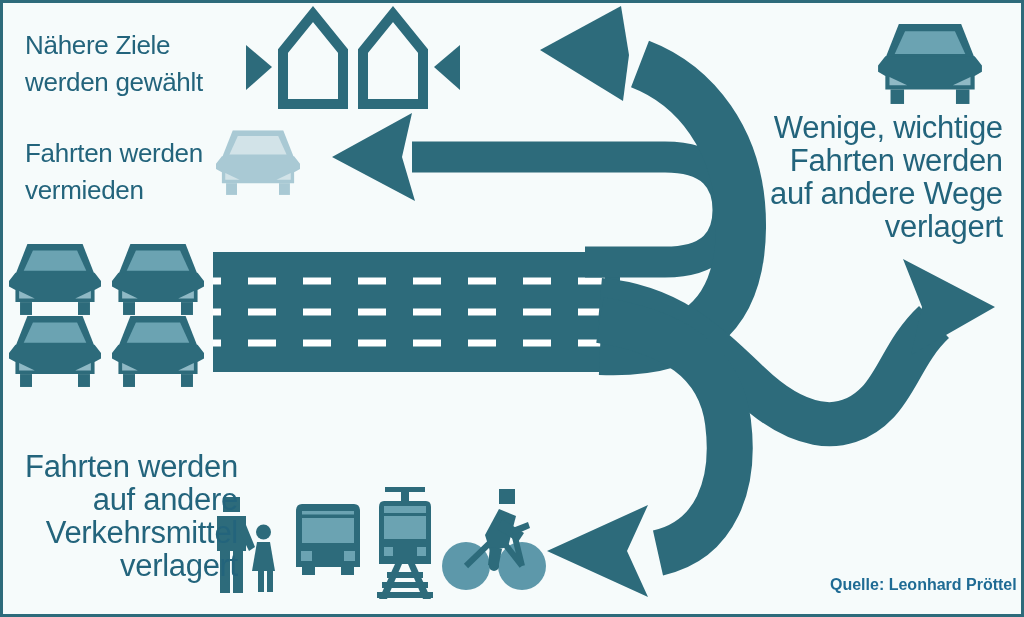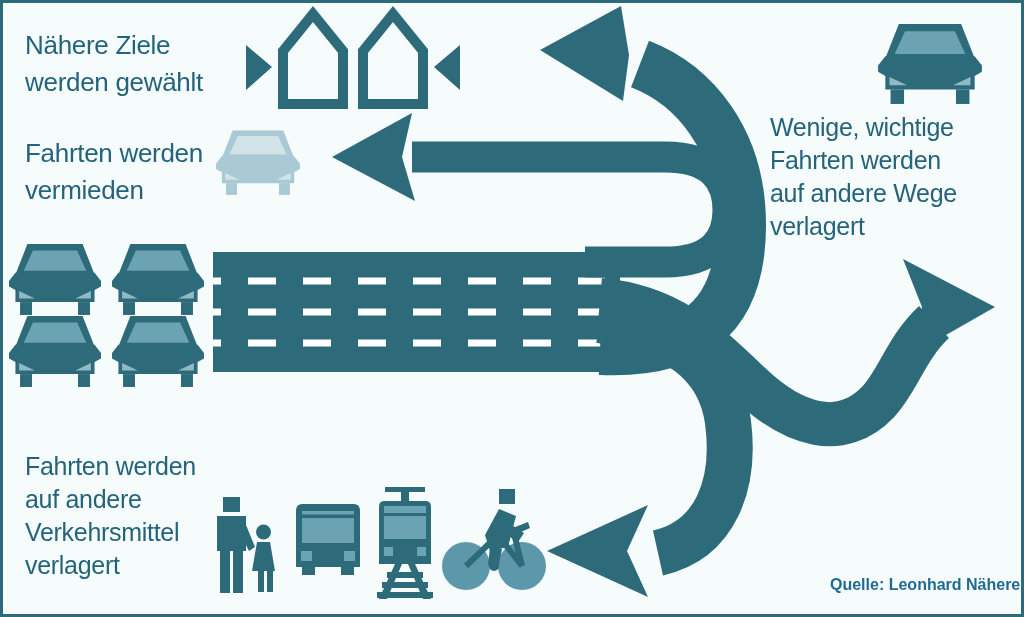--- a/index.html
+++ b/index.html
@@ -13,21 +13,21 @@
     border:3px solid var(--c-band);
     background:var(--c-background);
     overflow:hidden;
     font-family:"Liberation Sans", sans-serif;
   }
   .abs{position:absolute;}
   .caption{
     position:absolute; font-weight:normal; color:var(--c-text);
     white-space:pre-line; letter-spacing:-0.3px; line-height:37px; font-size:26px;
   }
-  .caption.small{font-size:25px; line-height:33px;}
+  .caption.small{font-size:31px; line-height:33px;text-align:right;}
   .source{
     position:absolute; font-weight:bold; color:var(--c-source-text);
     font-size:16px; white-space:pre;
   }
   .f-band{fill:var(--c-band);}
   .s-band{stroke:var(--c-band); fill:none;}
   .f-glass{fill:var(--c-glass);}
   .f-wheel{fill:var(--c-wheel);}
   .band{stroke:var(--c-band); fill:none; stroke-linecap:butt;}
   .dash-line{stroke:var(--c-dash); stroke-width:7; stroke-dasharray:28 27; stroke-dashoffset:20;}
@@ -157,15 +157,15 @@
   <div class="caption" style="left:22px;top:132px">Fahrten werden
 vermieden</div>
   <div class="caption small" style="left:767px;top:108px">Wenige, wichtige
 Fahrten werden
 auf andere Wege
 verlagert</div>
   <div class="caption small" style="left:22px;top:447px">Fahrten werden
 auf andere
 Verkehrsmittel
 verlagert</div>
-  <div class="source" style="left:827px;top:573px">Quelle: Leonhard Nähere</div>
+  <div class="source" style="left:827px;top:573px">Quelle: Leonhard Pröttel</div>
 
 </div>
 
 </body></html>

